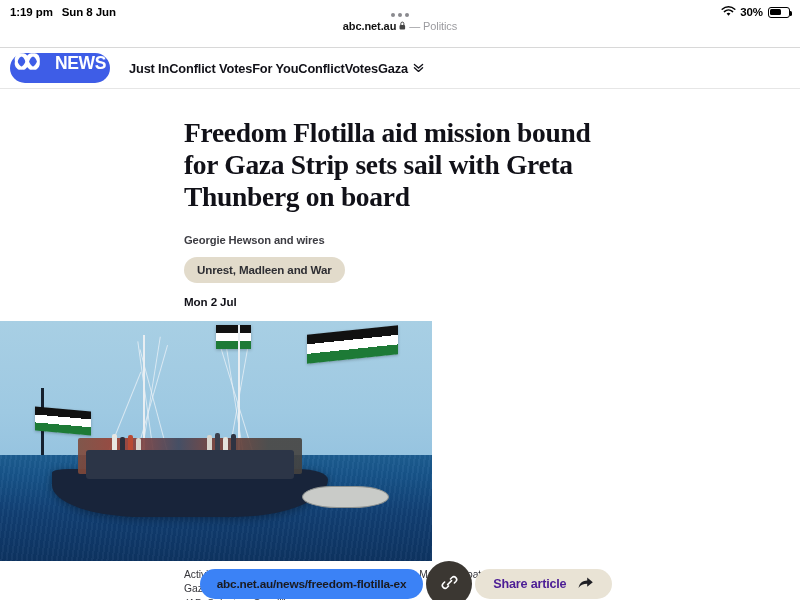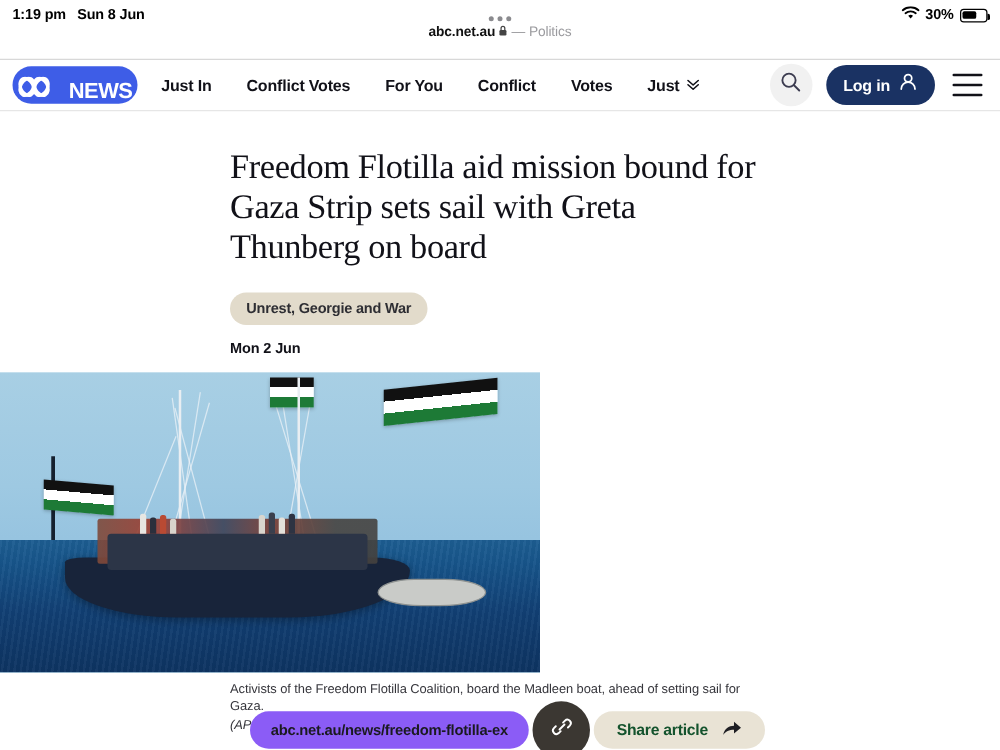--- a/index.html
+++ b/index.html
@@ -92,37 +92,36 @@
     background: #ffffff;
     display: flex;
     align-items: center;
     padding: 0 14px 0 10px;
     border-bottom: 1px solid #e6e6e6;
   }
   .abc-logo {
     width: 100px; height: 30px;
     background: #3e5de7;
     border-radius: 15px;
-    display: flex; align-items: flex-end; justify-content: center;
+    display: flex; align-items: flex-start; justify-content: center;
     gap: 15px;
     flex-shrink: 0;
   }
   .abc-mark { display:block; }
   .abc-news-text {
     color: #fff;
     font-size: 17.5px;
     font-weight: 800;
     letter-spacing: -0.4px;
     font-family: "Liberation Sans", sans-serif;
   }
   .nav-links {
     display: flex;
     align-items: center;
     margin-left: 19px;
-    gap: 28px;
   }
   .nav-link {
     font-size: 12.8px;
     font-weight: 700;
     color: #111118;
     letter-spacing: -0.15px;
     cursor: pointer;
     white-space: nowrap;
   }
   .nav-more {
@@ -166,21 +165,21 @@
   
   .article {
     width: 432px;
     margin: 0 auto;
     padding-top: 28px;
   }
   .headline {
     font-family: "Liberation Serif", serif;
     font-size: 27.5px;
     line-height: 1.17;
-    font-weight: 400;
+    font-weight: 700;
     color: #111118;
     letter-spacing: -0.3px;
     margin-bottom: 20px;
   }
   .byline {
     font-size: 11.2px;
     font-weight: 700;
     color: #3c3c42;
     letter-spacing: -0.1px;
     margin-bottom: 11px;
@@ -316,21 +315,21 @@
     left: 0; right: 0; bottom: 0;
     height: 32px;
     display: flex;
     align-items: center;
     justify-content: center;
     gap: 9px;
     padding-left: 12px;
   }
   .url-pill {
     height: 30px;
-    background: #8b5cf6;
+    background: #3b82f6;
     border-radius: 16px;
     display: flex; align-items: center;
     padding: 0 17px;
     font-size: 11.8px;
     font-weight: 700;
     color: #1a1a1f;
     letter-spacing: -0.2px;
     max-width: 226px;
     overflow: hidden;
     white-space: nowrap;
@@ -346,21 +345,21 @@
     flex-shrink: 0;
   }
   .share-btn {
     height: 30px;
     background: #e9e3d5;
     border-radius: 16px;
     display: flex; align-items: center; gap: 11px;
     padding: 0 18px;
     font-size: 12.6px;
     font-weight: 700;
-    color: #14532d;
+    color: #4c1d95;
     letter-spacing: -0.2px;
     cursor: pointer;
     white-space: nowrap;
   }
 </style>
 </head>
 <body>
 
 <div class="status-bar">
   <div class="status-left">
@@ -415,60 +414,37 @@
     <span class="abc-news-text">NEWS</span>
   </div>
 
   <div class="nav-links">
     <span class="nav-link">Just In</span>
     <span class="nav-link">Conflict Votes</span>
     <span class="nav-link">For You</span>
     <span class="nav-link">Conflict</span>
     <span class="nav-link">Votes</span>
     <span class="nav-link nav-more">
-      <span>Just</span>
+      <span>Gaza</span>
       <span>
         <svg width="11" height="11" viewBox="0 0 11 11">
           <path d="M1.4 2.4 5.5 6 9.6 2.4" stroke="#111118" stroke-width="1.3" fill="none" stroke-linecap="round" stroke-linejoin="round"></path>
           <path d="M1.4 5.8 5.5 9.4 9.6 5.8" stroke="#111118" stroke-width="1.3" fill="none" stroke-linecap="round" stroke-linejoin="round"></path>
         </svg>
       </span>
     </span>
   </div>
 
-  <div class="nav-right">
-    <div class="search-btn">
-      <span>
-        <svg width="17" height="17" viewBox="0 0 17 17">
-          <circle cx="7.2" cy="7.2" r="5.3" stroke="#3c3c50" stroke-width="1.5" fill="none"></circle>
-          <path d="M11.2 11.2 15.4 15.4" stroke="#3c3c50" stroke-width="1.5" stroke-linecap="round"></path>
-        </svg>
-      </span>
-    </div>
-    <div class="login-btn">
-      <span class="login-label">Log in</span>
-      <span>
-        <svg width="15" height="15" viewBox="0 0 15 15">
-          <circle cx="7.5" cy="4.6" r="2.9" stroke="#fff" stroke-width="1.4" fill="none"></circle>
-          <path d="M2 13.2a5.5 5.5 0 0 1 11 0" stroke="#fff" stroke-width="1.4" fill="none" stroke-linecap="round"></path>
-        </svg>
-      </span>
-    </div>
-    <div class="hamburger">
-      <i></i>
-        <i></i>
-        <i></i>
-    </div>
-  </div>
 </div>
 
 <div class="article">
   <h1 class="headline">Freedom Flotilla aid mission bound for Gaza Strip sets sail with Greta Thunberg on board</h1>
-  <div><span class="tag-pill">Unrest, Georgie and War</span></div>
-  <div class="pubdate">Mon 2 Jun</div>
+  <div class="byline">Georgie Hewson and wires</div>
+  <div><span class="tag-pill">Unrest, Madleen and War</span></div>
+  <div class="pubdate">Mon 2 Jul</div>
 </div>
 
 <div class="photo">
   <div class="sky"></div>
 
   <div class="rig" style="left:30%; height:56%; transform:rotate(16deg);"></div>
   <div class="rig" style="left:32%; height:58%; transform:rotate(9deg);"></div>
   <div class="rig" style="left:36%; height:56%; transform:rotate(-8deg);"></div>
   <div class="rig" style="left:40%; height:54%; transform:rotate(-15deg);"></div>
   <div class="rig" style="left:52%; height:60%; transform:rotate(10deg);"></div>

